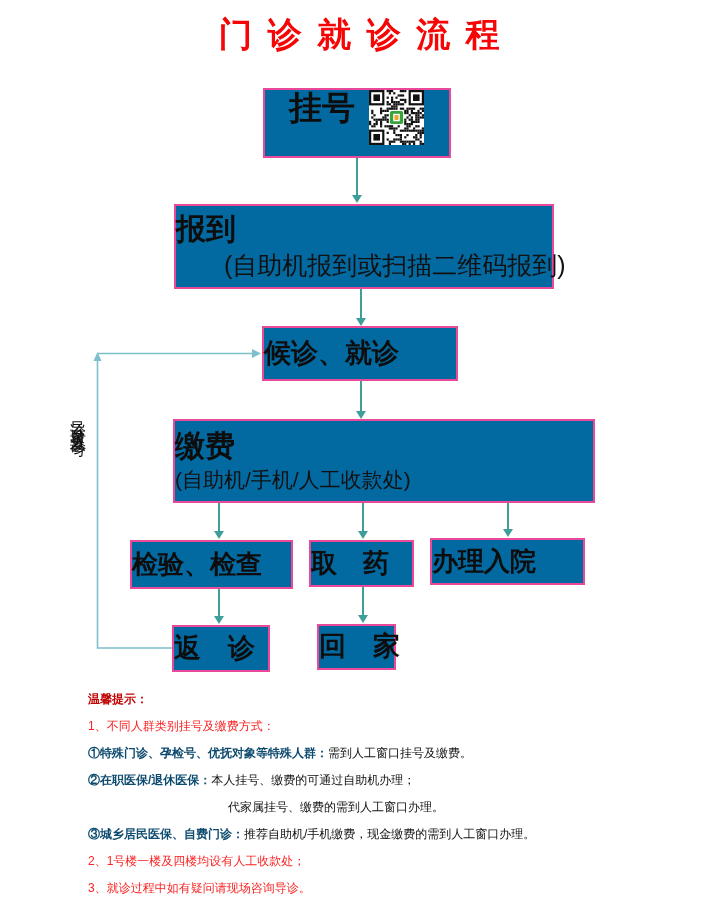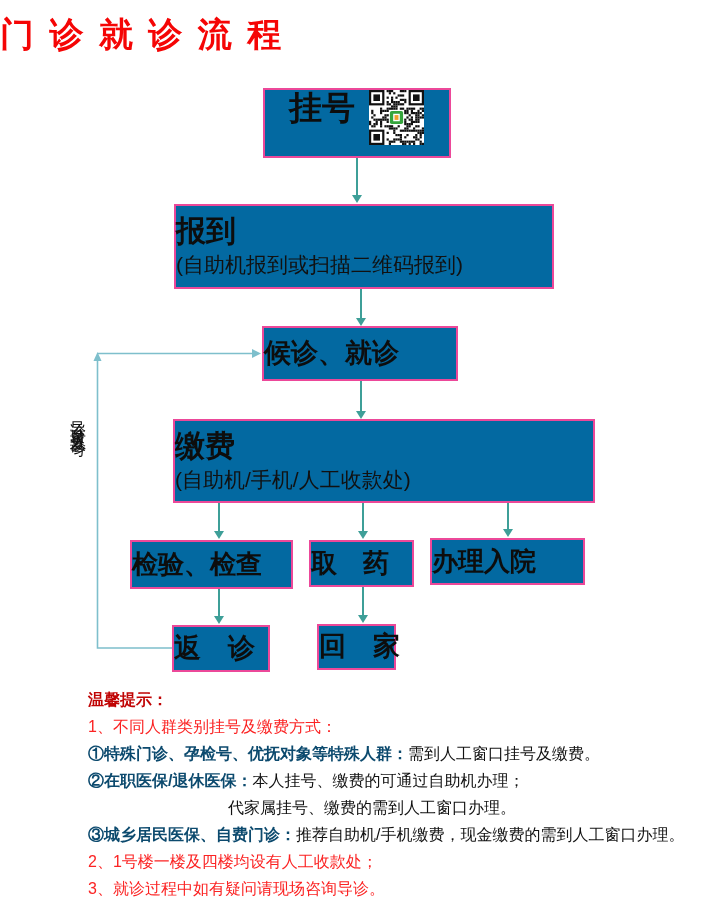--- a/index.html
+++ b/index.html
@@ -1,33 +1,33 @@
 <!DOCTYPE html>
 <html><head>
 <meta charset="utf-8">
 <style>
   html,body{margin:0;padding:0;background:#fff;}
   body{font-family:"Liberation Sans",sans-serif;}
   #page{position:relative;width:721px;height:911px;background:#fff;overflow:hidden;}
 
-  .title{position:absolute;top:12px;left:0;width:721px;
+  .title{position:absolute;top:12px;left:0;width:721px;text-align:center;
          font-size:34px;font-weight:800;letter-spacing:3px;color:#F50505;}
 
   .box{position:absolute;border:2px solid #ec4899;background:#0369a1;box-sizing:border-box;
        display:flex;flex-direction:column;align-items:flex-start;justify-content:center;}
   .box .t{font-weight:800;color:#0d0d0d;line-height:1.1;white-space:pre;}
   .box .sub{font-weight:400;color:#111;margin-top:4px;white-space:pre;}
 
   .box-register{left:263px;top:88px;width:188px;height:70px;flex-direction:row;gap:13px;}
   .box-register .t{font-size:33px;}
   .qr{width:57px;height:55px;display:block;}
 
   .box-checkin{left:174px;top:204px;width:380px;height:85px;}
   .box-checkin .t{font-size:30px;}
-  .box-checkin .sub{font-size:21px;}
+  .box-checkin .sub{font-size:25px;margin-left:48px;}
 
   .box-wait{left:262px;top:326px;width:196px;height:55px;}
   .box-wait .t{font-size:27px;}
 
   .box-pay{left:173px;top:419px;width:422px;height:84px;}
   .box-pay .t{font-size:30px;}
   .box-pay .sub{font-size:21px;}
 
   .box-test{left:130px;top:540px;width:163px;height:49px;}
   .box-med{left:309px;top:540px;width:105px;height:47px;}
@@ -37,21 +37,21 @@
   .box-return{left:172px;top:625px;width:98px;height:47px;}
   .box-home{left:317px;top:624px;width:79px;height:46px;}
   .box-return .t,.box-home .t{font-size:27px;}
 
   .connectors{position:absolute;left:0;top:0;pointer-events:none;}
 
   .loop-label{position:absolute;left:67px;top:408px;
       writing-mode:vertical-lr;text-orientation:upright;
       font-size:16px;letter-spacing:3px;color:#111;font-weight:500;}
 
-  .notes{position:absolute;left:88px;top:686px;width:610px;font-size:16px;color:#111;}
+  .notes{position:absolute;left:88px;top:686px;width:610px;font-size:12px;color:#111;}
   .notes .line{height:27px;line-height:27px;white-space:nowrap;}
   .notes .hdr{font-weight:800;color:#C00404;}
   .notes .red{color:#FB2323;}
   .notes .indent{padding-left:140px;}
   .notes b{font-weight:800;color:#0c4a6e;}
 </style>
 </head>
 <body>
 
 <div id="page">

